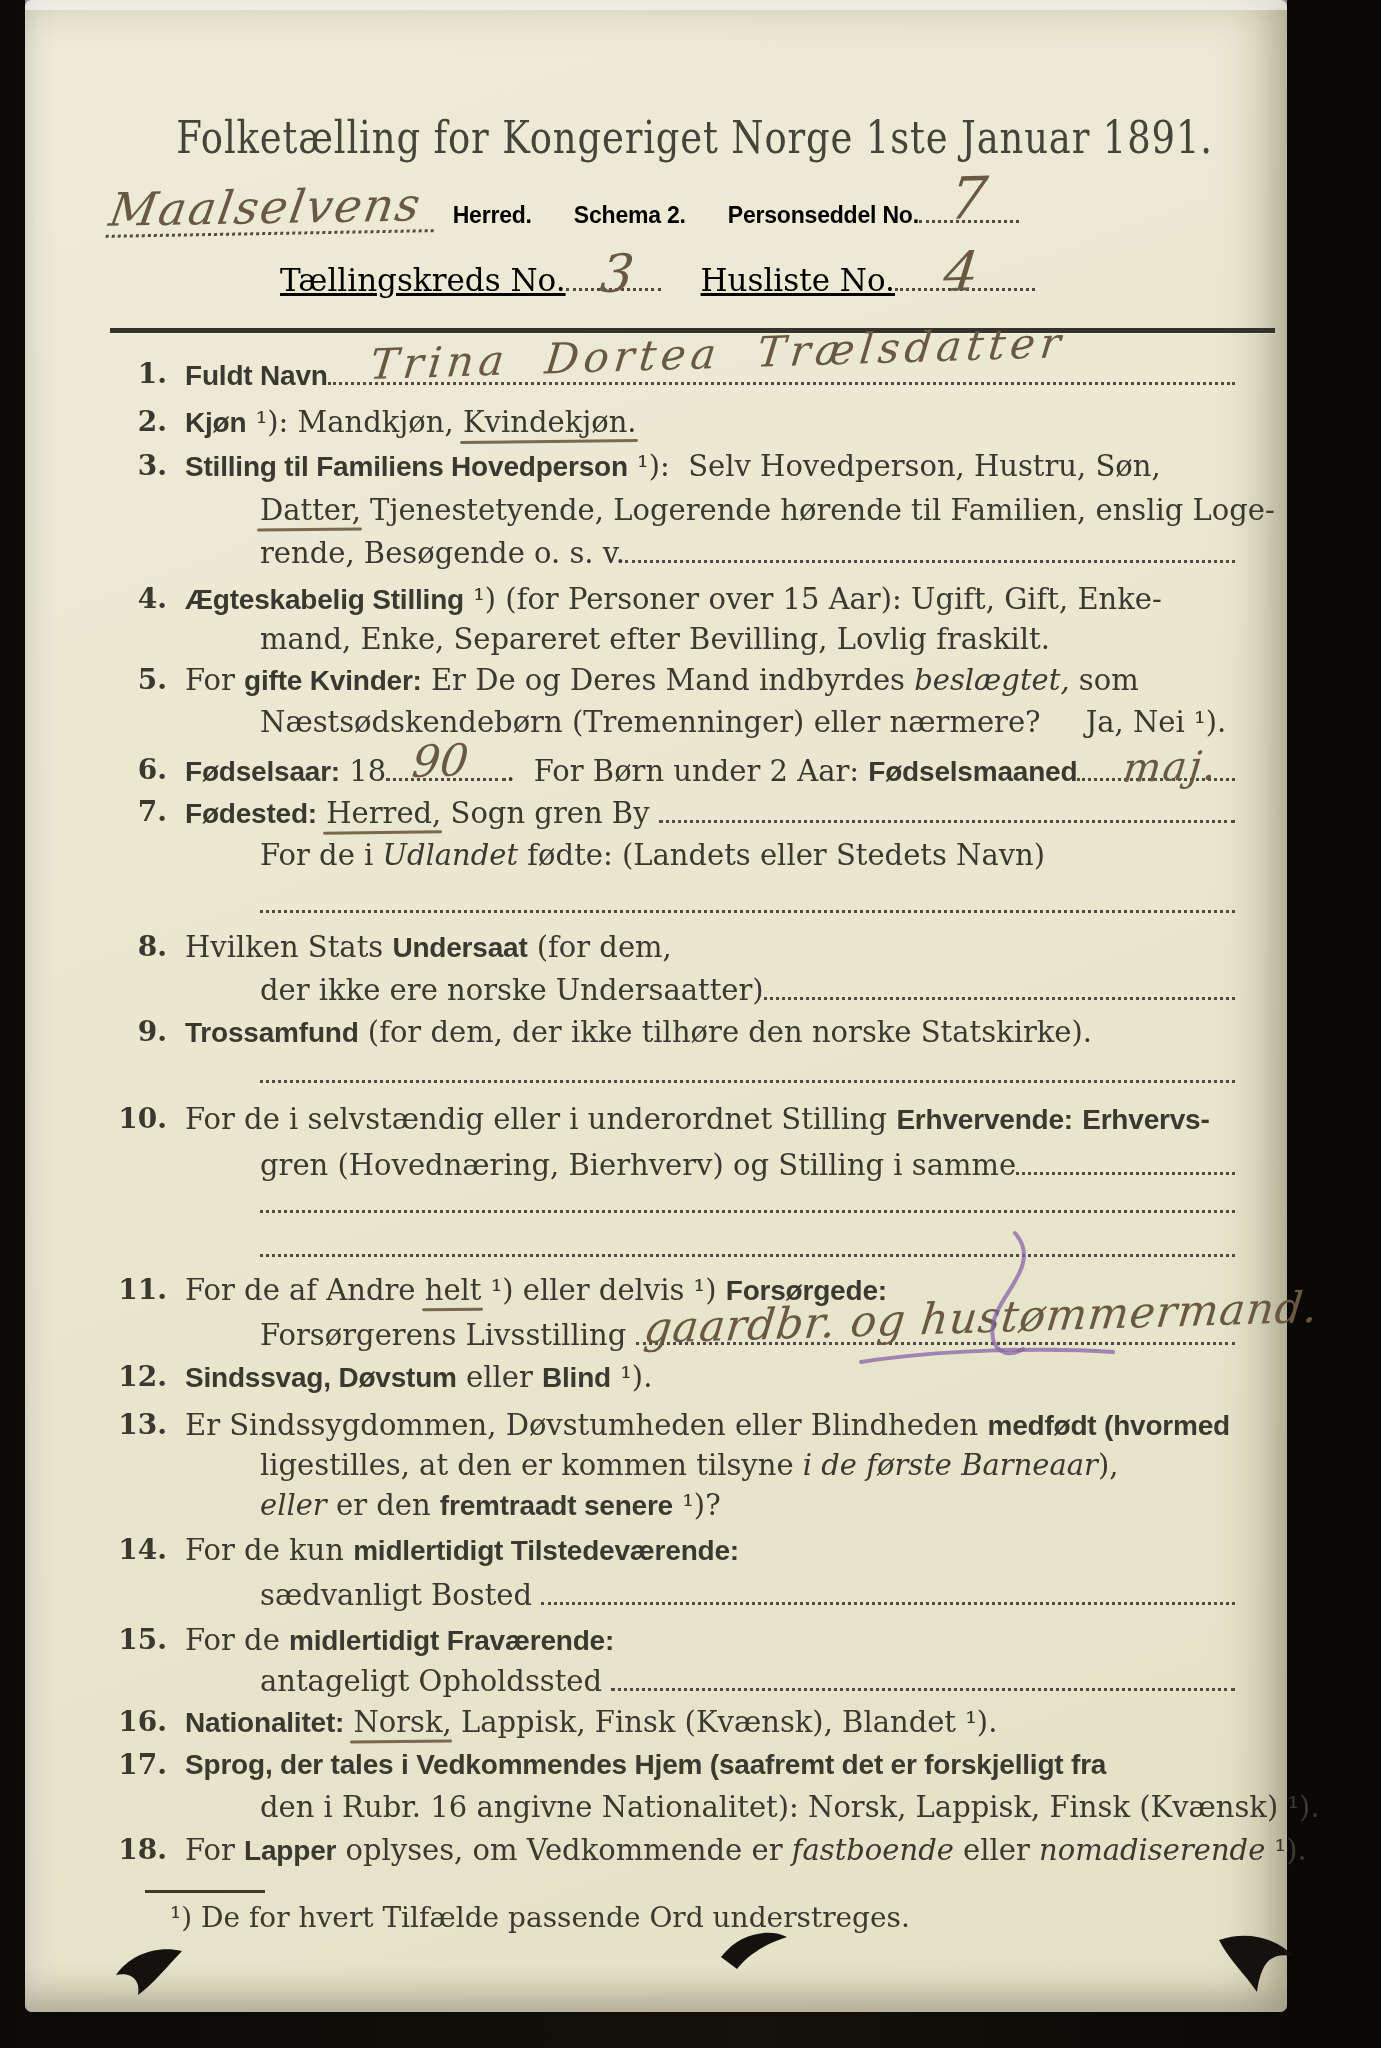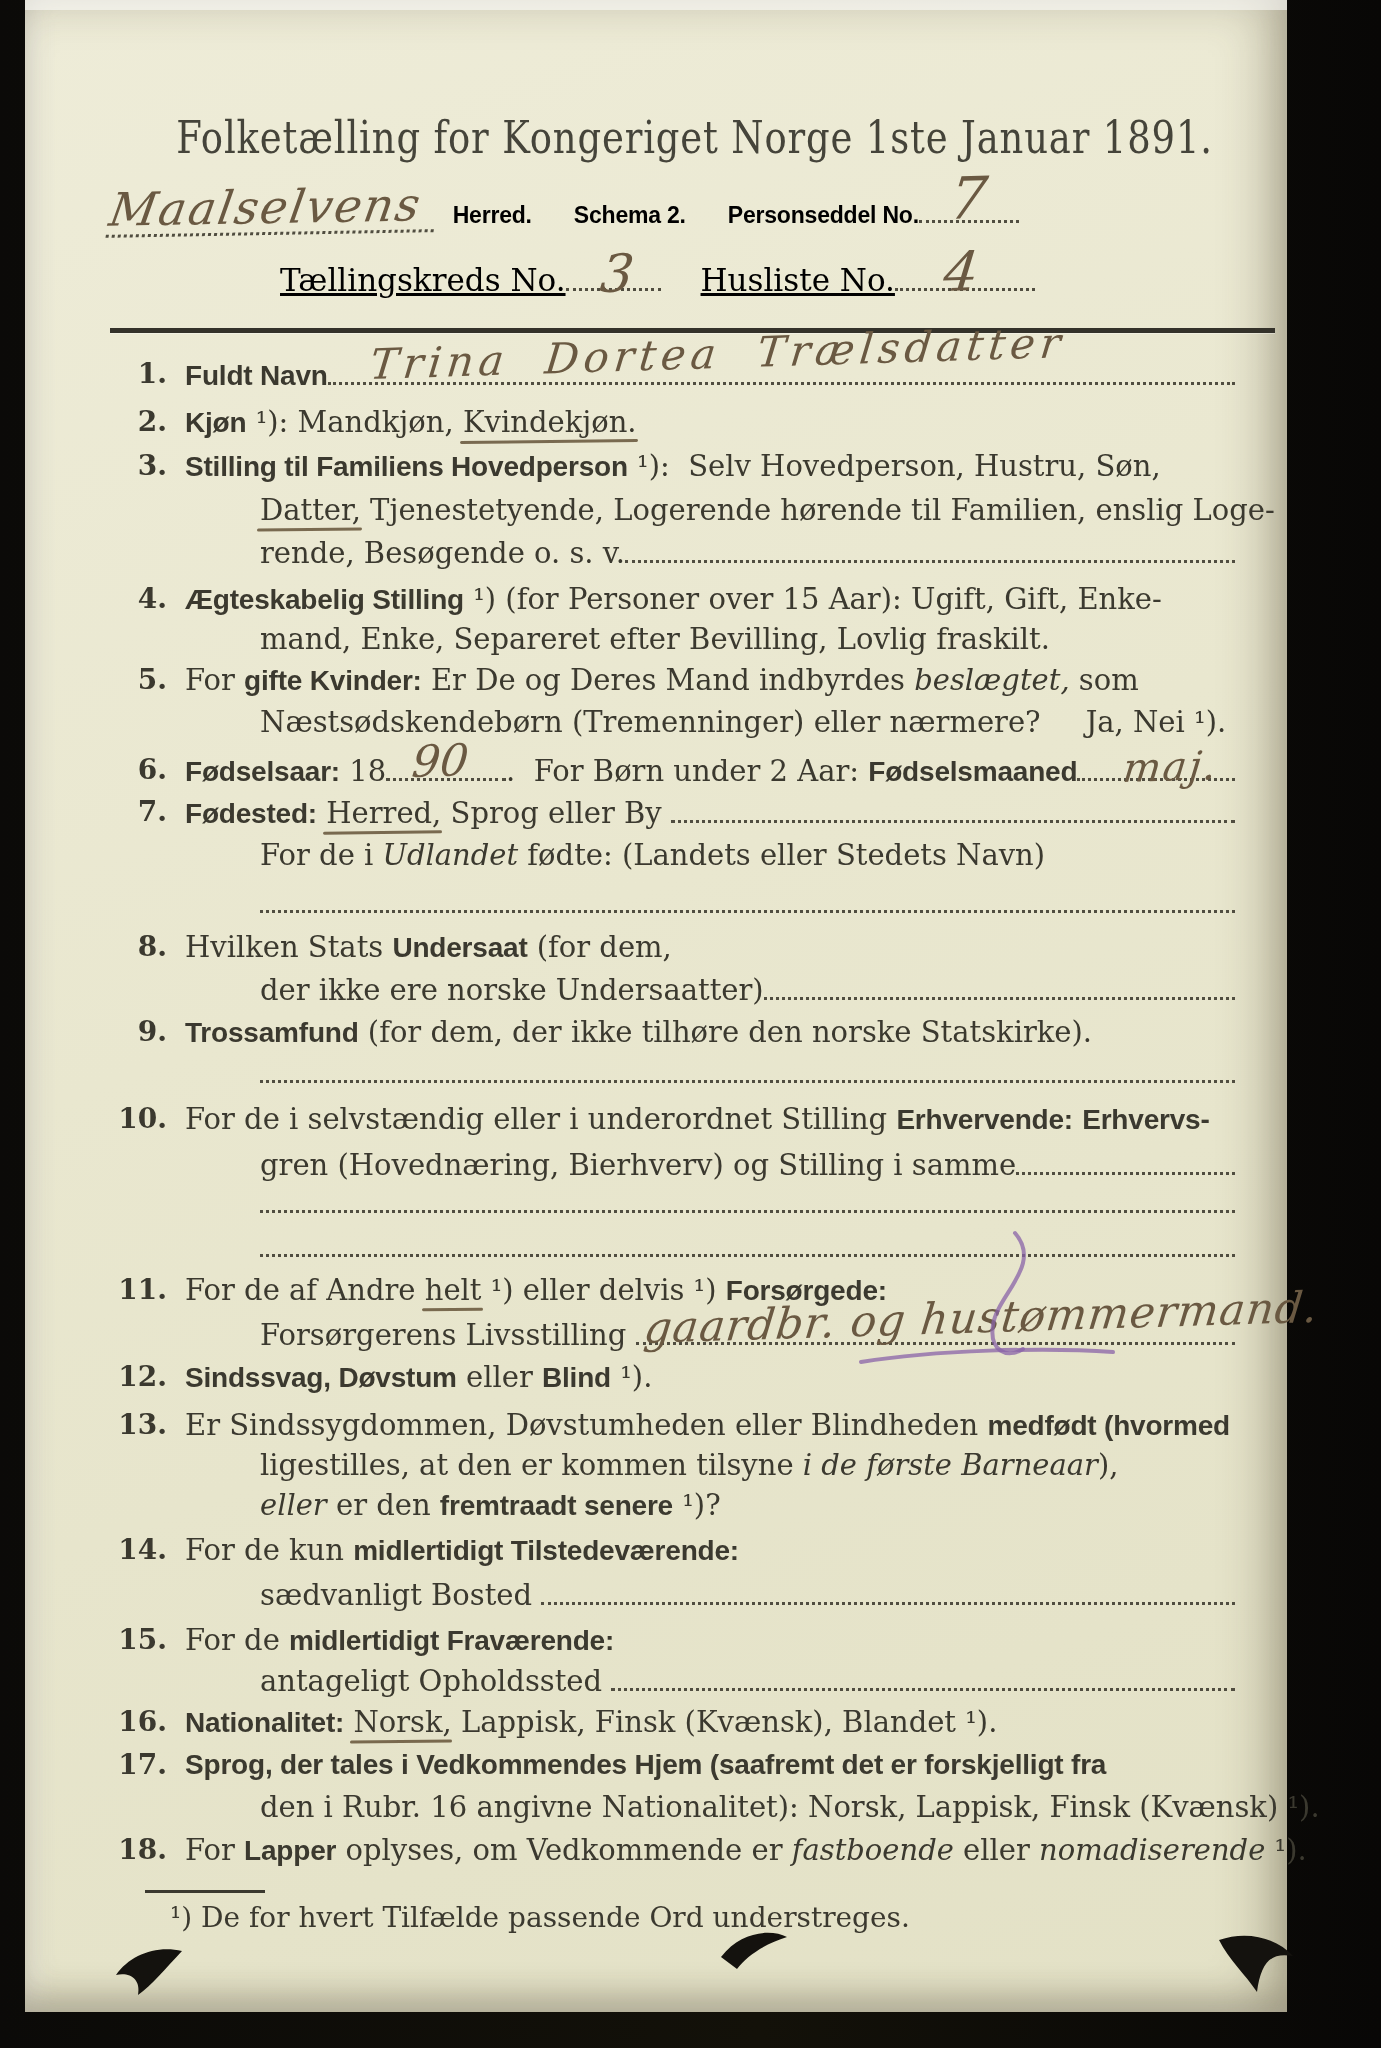--- a/index.html
+++ b/index.html
@@ -9,20 +9,21 @@
     background:linear-gradient(90deg,#0b0a08 0%,#131109 55%,#080706 100%);
     font-family:"DejaVu Serif",serif;
   }
   
   .paper{
     position:absolute;left:25px;top:0;width:1262px;height:2012px;
     background:linear-gradient(160deg,#eeecd8 0%,#e9e7cf 45%,#e3e1c6 100%);
     box-shadow:inset -22px 0 48px rgba(70,58,36,.28),
                inset 0 -16px 30px rgba(60,50,30,.22),
                inset 12px 0 22px rgba(255,255,248,.45);
+    border-radius:7px;
   }
   .paper::before{content:"";position:absolute;top:0;left:0;right:0;height:10px;
     background:rgba(255,255,255,.55);}
   
   .title{
     position:absolute;top:112px;left:60px;right:60px;text-align:center;
     font-size:44px;color:#45443a;letter-spacing:1px;
     transform:scaleX(.84);transform-origin:50% 50%;white-space:nowrap;
   }
   .hline2{position:absolute;top:184px;left:85px;right:52px;}
@@ -126,21 +127,21 @@
   </div>
   <div class="row cont" style="top:700px">
     <span class="line"><span class="seg ">Næstsødskendebørn (Tremenninger) eller nærmere?</span><span class="seg gap45">Ja, Nei ¹).</span></span>
   </div>
   <div class="row" style="top:748px">
     <span class="num">6.</span>
     <span class="line"><span class="seg b">Fødselsaar:</span><span class="seg "> 18</span><span class="fill" style="width: 120px;"><span class="hw hw-year">90</span></span><span class="seg ">.  </span><span class="seg ">For Børn under 2 Aar: </span><span class="seg b">Fødselsmaaned</span><span class="fill grow"><span class="hw hw-month">maj.</span></span></span>
   </div>
   <div class="row" style="top:790px">
     <span class="num">7.</span>
-    <span class="line"><span class="seg b">Fødested:</span><span class="seg "> </span><span class="seg hu">Herred,</span><span class="seg "> Sprog eller By </span><span class="fill grow"></span></span>
+    <span class="line"><span class="seg b">Fødested:</span><span class="seg "> </span><span class="seg hu">Herred,</span><span class="seg "> Sogn gren By </span><span class="fill grow"></span></span>
   </div>
   <div class="row cont" style="top:833px">
     <span class="line"><span class="seg ">For de i </span><span class="seg i">Udlandet</span><span class="seg "> fødte: (Landets eller Stedets Navn)</span></span>
   </div>
   <div class="row cont dotrow" style="top:880px">
     <span class="line"><span class="fill grow"></span></span>
   </div>
   <div class="row" style="top:925px">
     <span class="num">8.</span>
     <span class="line"><span class="seg ">Hvilken Stats </span><span class="seg b">Undersaat</span><span class="seg "> (for dem,</span></span>

